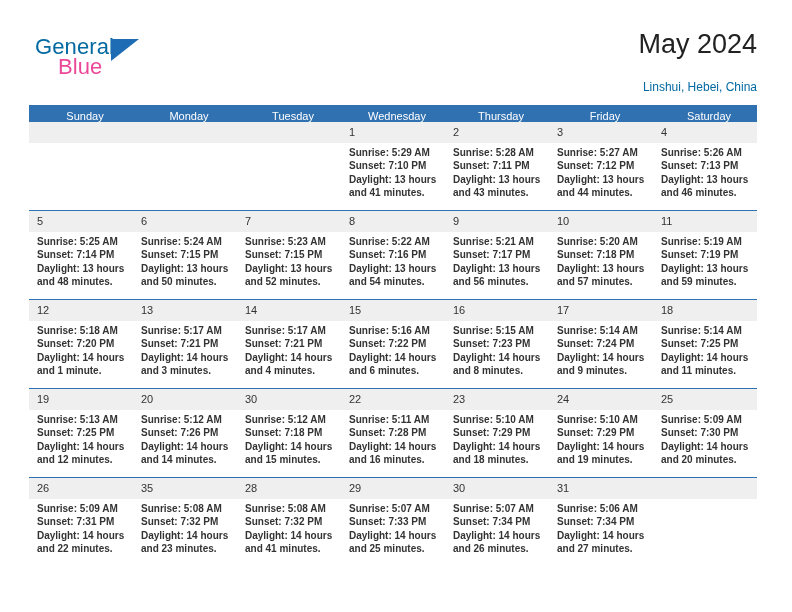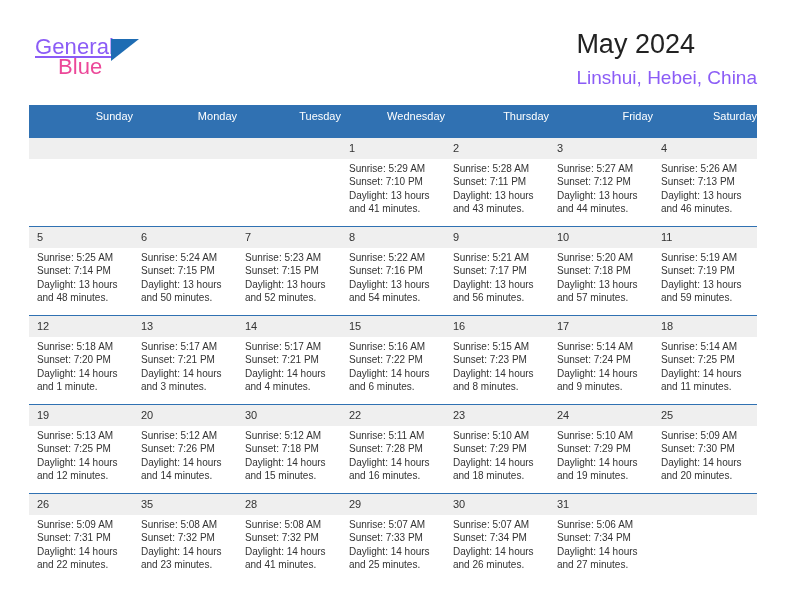--- a/index.html
+++ b/index.html
@@ -36,24 +36,23 @@
     left: 0;
     top: 6px;
     width: 130px;
     height: 50px;
   }
   .logo-general {
     position: absolute;
     left: 0;
     top: 0;
     font-size: 22px;
-    color: #8b5cf6;
+    color: #0369a1;
     letter-spacing: .1px;
     font-family: "Liberation Sans", sans-serif;
-    text-decoration: underline;
   }
   .logo-blue {
     position: absolute;
     left: 23px;
     top: 20px;
     font-size: 22px;
     color: #ec4899;
     letter-spacing: .1px;
     font-family: "Liberation Sans", sans-serif;
   }
@@ -64,54 +63,54 @@
     width: 0;
     height: 0;
     border-left: 28px solid #1e6cb3;
     border-bottom: 22px solid transparent;
   }
 
   .title-block {
     position: absolute;
     right: 0;
     top: 0;
-    text-align: left;
+    text-align: right;
   }
   .cal-title {
     font-size: 27px;
     color: #222222;
     font-weight: normal;
     line-height: 32px;
     white-space: nowrap;
   }
   .cal-subtitle {
-    font-size: 19px;
-    color: #8b5cf6;
+    font-size: 12px;
+    color: #0369a1;
     line-height: 20px;
-    margin-top: 8px;
+    margin-top: 17px;
     white-space: nowrap;
   }
 
   
   .calendar {
     position: absolute;
     left: 29px;
     top: 105px;
     width: 728px;
     border-collapse: collapse;
     table-layout: fixed;
   }
 
   .calendar th {
     background: #3071b2;
     color: #ffffff;
     font-size: 11px;
     font-weight: normal;
-    text-align: right;
-    padding: 5px 0 16px 8px;
+    text-align: center;
+    padding: 5px 0 0 8px;
     height: 12px;
     line-height: 12px;
   }
 
   .calendar td {
     vertical-align: top;
     padding: 0;
     width: 104px;
     border-top: 1px solid #3071b2;
   }
@@ -134,20 +133,21 @@
   }
   .daynum.empty {
     color: transparent;
   }
 
   .details {
     padding: 3px 6px 0 8px;
     font-size: 10px;
     color: #333333;
     line-height: 13.3px;
+    font-weight: bold;
   }
   .details div {
     white-space: nowrap;
   }
 </style>
 </head>
 <body>
 
 <div class="page">
 

